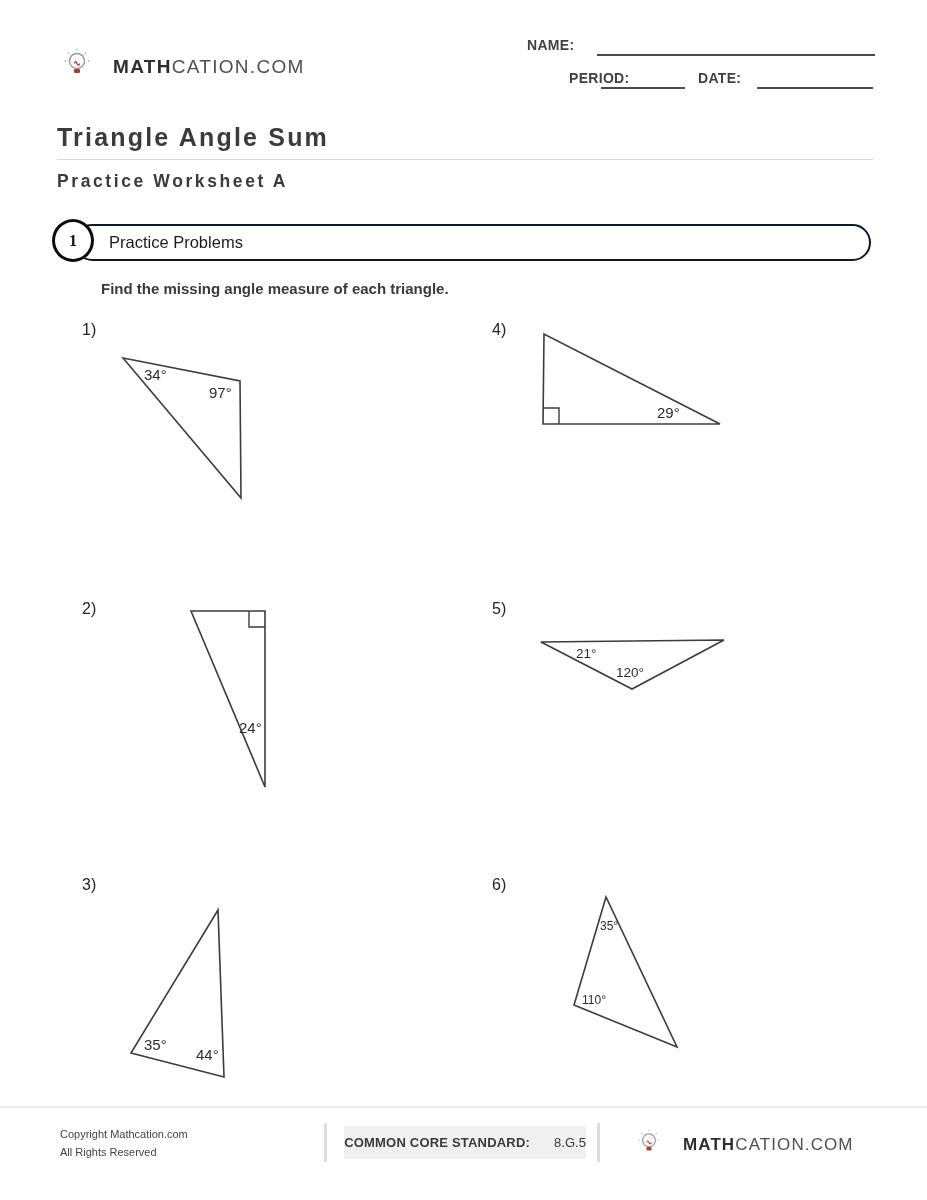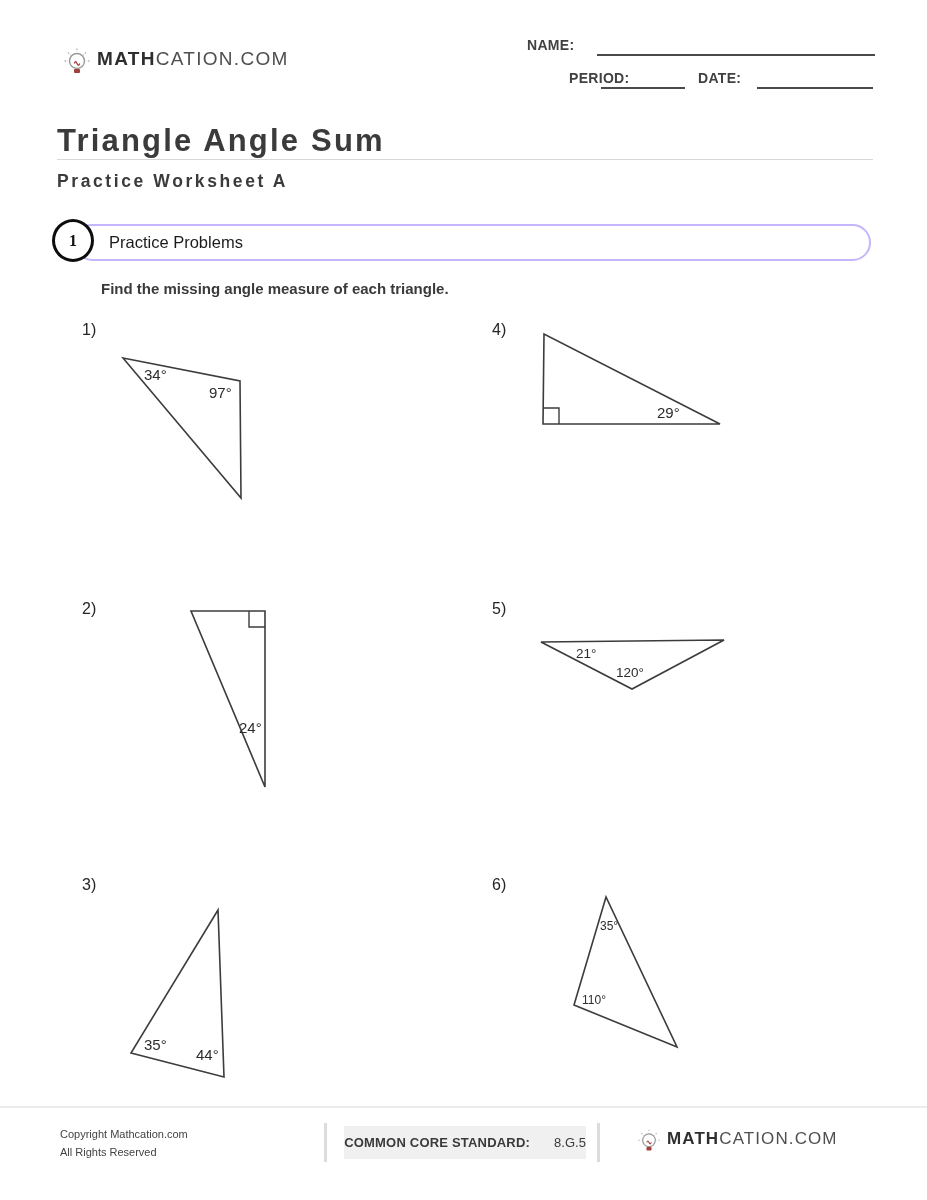--- a/index.html
+++ b/index.html
@@ -7,36 +7,36 @@
     position:relative;
     width:927px;height:1200px;
     background:#ffffff;
     font-family:"Liberation Sans", sans-serif;
     color:#3a3a3a;
     overflow:hidden;
   }
   .abs{position:absolute;}
 
   
-  .logo{display:flex;align-items:flex-start;gap:7px;}
+  .logo{display:flex;align-items:flex-end;gap:23px;}
   .logo-text{font-size:19px;letter-spacing:1.3px;white-space:nowrap;}
   .logo-bold{font-weight:700;color:#2e2e2e;}
   .logo-light{font-weight:400;color:#4f4f4f;}
 
   .field-label{font-weight:700;font-size:14px;color:#414141;letter-spacing:.3px;}
   .field-line{border-bottom:2px solid #4a4a4a;height:0;}
 
   
-  .title{font-size:31px;font-weight:800;letter-spacing:2.2px;color:#3b3b3b;}
+  .title{font-size:25px;font-weight:800;letter-spacing:2.2px;color:#3b3b3b;}
   .rule{height:1px;background:#d8d8d8;}
   .subtitle{font-size:17.5px;font-weight:800;letter-spacing:2.6px;color:#3b3b3b;}
 
   
   .pill{
-    border:2px solid #c4b5fd;border-radius:19px;background:#fff;
+    border:2px solid #0f172a;border-radius:19px;background:#fff;
     display:flex;align-items:center;
     font-size:16.5px;color:#1c1c1c;
     padding-left:33px;box-sizing:border-box;
   }
   .num-circle{
     border:3px solid #0d0d0d;border-radius:50%;background:#fff;
     display:flex;align-items:center;justify-content:center;
     font-family:"Liberation Serif", serif;font-weight:700;font-size:16px;color:#111;
     z-index:2;box-sizing:border-box;
   }

